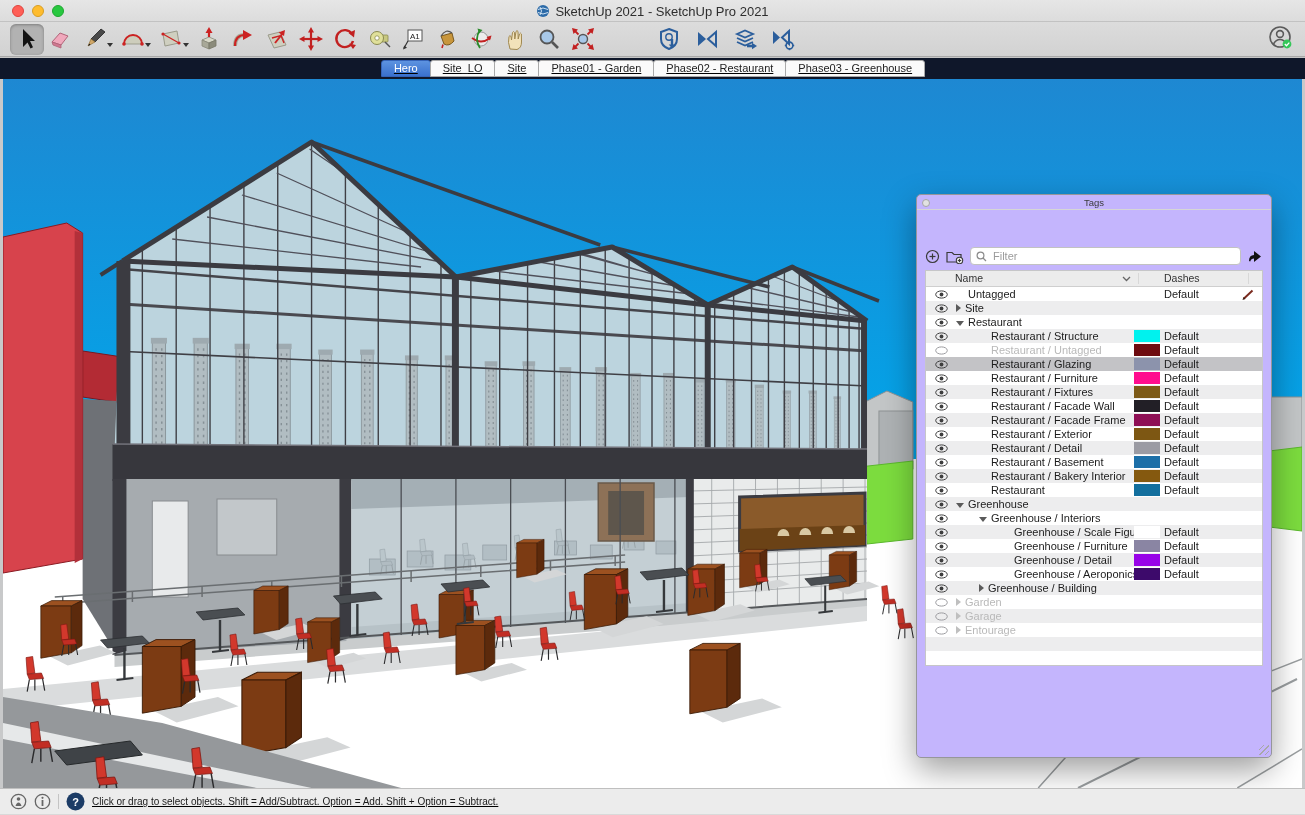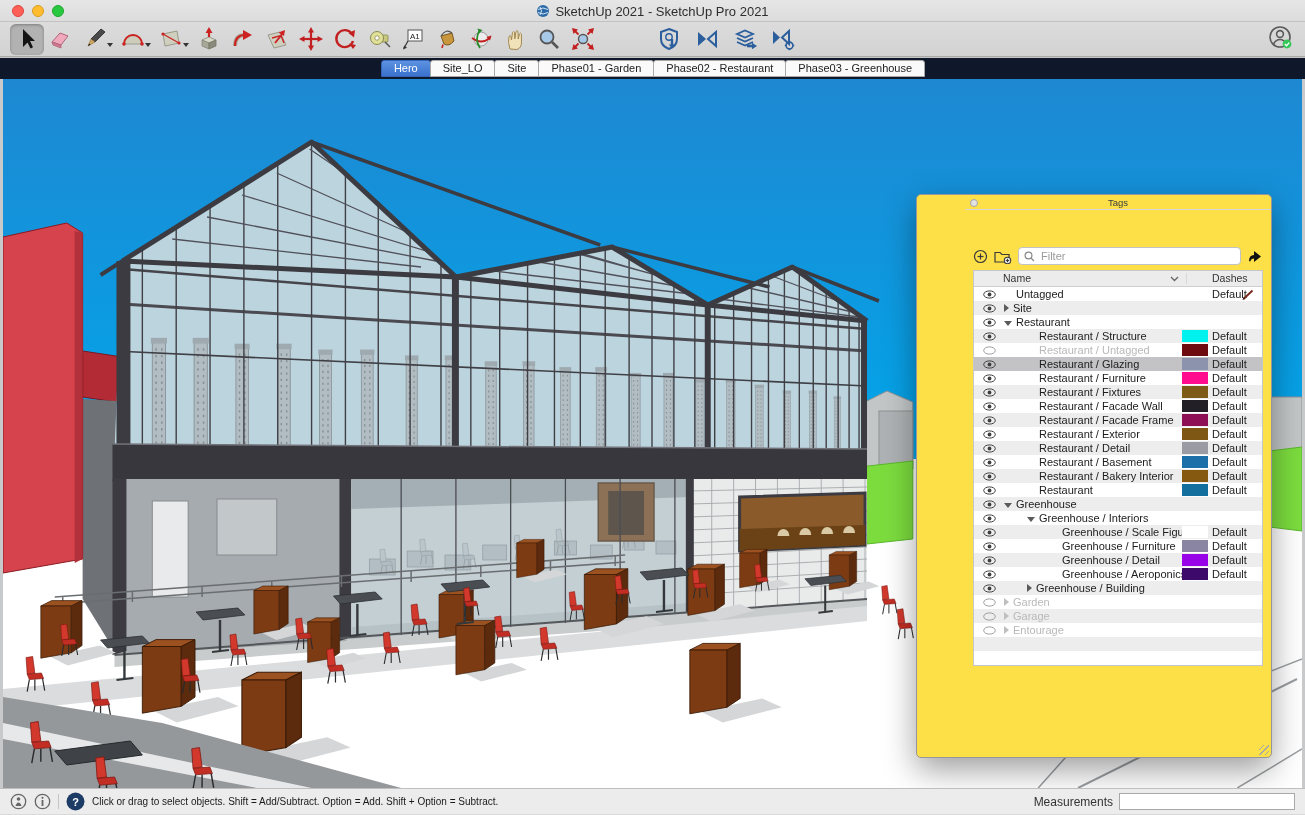--- a/index.html
+++ b/index.html
@@ -1,17 +1,17 @@
 <!DOCTYPE html>
 <html><head>
 <meta charset="utf-8">
 <style>
   html,body{margin:0;padding:0;background:#555;}
   *{box-sizing:border-box;font-family:"Liberation Sans",sans-serif;}
-  .window{position:relative;width:1305px;height:815px;background:#D9D9D9;overflow:hidden;}
+  .window{position:relative;width:1305px;height:815px;background:#D9D9D9;overflow:hidden;text-decoration:underline;}
 
   
   .titlebar{position:relative;height:22px;background:linear-gradient(#E6E6E6,#DCDCDC);border-bottom:1px solid #C2C2C2;}
   .traffic-lights{position:absolute;left:12px;top:5px;display:flex;gap:8px;}
   .tl{width:12px;height:12px;border-radius:50%;display:inline-block;}
   .tl.red{background:#FF5F57;border:0.5px solid #E0443E;}
   .tl.yellow{background:#FEBC2E;border:0.5px solid #D89E24;}
   .tl.green{background:#28C840;border:0.5px solid #1FA731;}
   .title-wrap{position:absolute;left:0;right:0;top:0;height:22px;display:flex;align-items:center;justify-content:center;gap:5px;}
   .title-text{font-size:13px;color:#2E2E2E;}
@@ -27,21 +27,21 @@
   
   .scene-tabs{height:22px;background:#0f172a;border-top:1px solid #C6C6C6;display:flex;justify-content:center;align-items:center;}
   .tab{background:#FAFAFA;border:1px solid #A9A9A9;border-radius:3px 3px 0 0;padding:1px 12px 2px;font-size:11px;color:#222;margin-right:-1px;height:17px;line-height:13px;}
   .tab.active{background:linear-gradient(#5D93E0,#3A71CE);color:#fff;border-color:#3563B8;}
 
   
   .viewport{position:relative;height:709px;border-left:3px solid #C8C9CA;border-right:3px solid #C8C9CA;overflow:hidden;background:#fff;}
   .scene-svg{display:block;width:100%;height:100%;}
 
   
-  .tags-panel{position:absolute;left:913px;top:115px;width:356px;height:564px;background:#fde047;border:1px solid #96969A;border-radius:5px;box-shadow:0 12px 32px rgba(0,0,0,.38);font-size:11px;padding-left:48px;}
+  .tags-panel{position:absolute;left:913px;top:115px;width:356px;height:564px;background:#c4b5fd;border:1px solid #96969A;border-radius:5px;box-shadow:0 12px 32px rgba(0,0,0,.38);font-size:11px;}
   .panel-titlebar{height:15px;position:relative;border-bottom:1px solid #D6D6D6;}
   .panel-title{display:block;text-align:center;font-size:9.5px;color:#3A3A3A;line-height:15px;}
   .panel-close{position:absolute;left:5px;top:4px;width:8px;height:8px;border-radius:50%;border:1px solid #A6A6A6;background:#E2E2E2;}
   .panel-toolbar{height:28px;display:flex;align-items:center;padding:0 8px;gap:6px;margin-top:32px;}
   .ptool{flex:0 0 auto;display:flex;align-items:center;}
   .filter-field{flex:1;height:18px;background:#fff;border:1px solid #C2C2C2;border-radius:4px;display:flex;align-items:center;padding:0 5px;gap:4px;}
   .filter-field input{border:none;outline:none;flex:1;font-size:11px;background:transparent;color:#333;min-width:0;}
   .filter-field input::placeholder{color:#9B9B9B;}
   .list-box{margin:0 8px;background:#fff;border:1px solid #C6C6C8;height:396px;overflow:hidden;}
   .list-header{height:16px;background:#ECECEC;border-bottom:1px solid #CFCFCF;position:relative;font-size:10.5px;color:#333;}
@@ -929,19 +929,15 @@
           <circle cx="8.5" cy="4.8" r="1.1" fill="#666"></circle>
           <rect x="7.6" y="7" width="1.8" height="6" fill="#666"></rect>
         </svg>
       <span class="sb-divider"></span>
       <svg width="19" height="19" viewBox="0 0 19 19">
           <circle cx="9.5" cy="9.5" r="9" fill="#1C3C66"></circle>
           <text x="9.5" y="13.5" text-anchor="middle" font-size="11" font-family="Liberation Sans, sans-serif" fill="#fff" font-weight="bold">?</text>
         </svg>
       <span class="hint">Click or drag to select objects. Shift = Add/Subtract. Option = Add. Shift + Option = Subtract.</span>
     </div>
-    <div class="sb-right">
-      <span class="measure-label">Measurements</span>
-      <input class="measure-input" type="text" value="" style="">
-    </div>
   </div>
 
 </div>
 
 </body></html>

